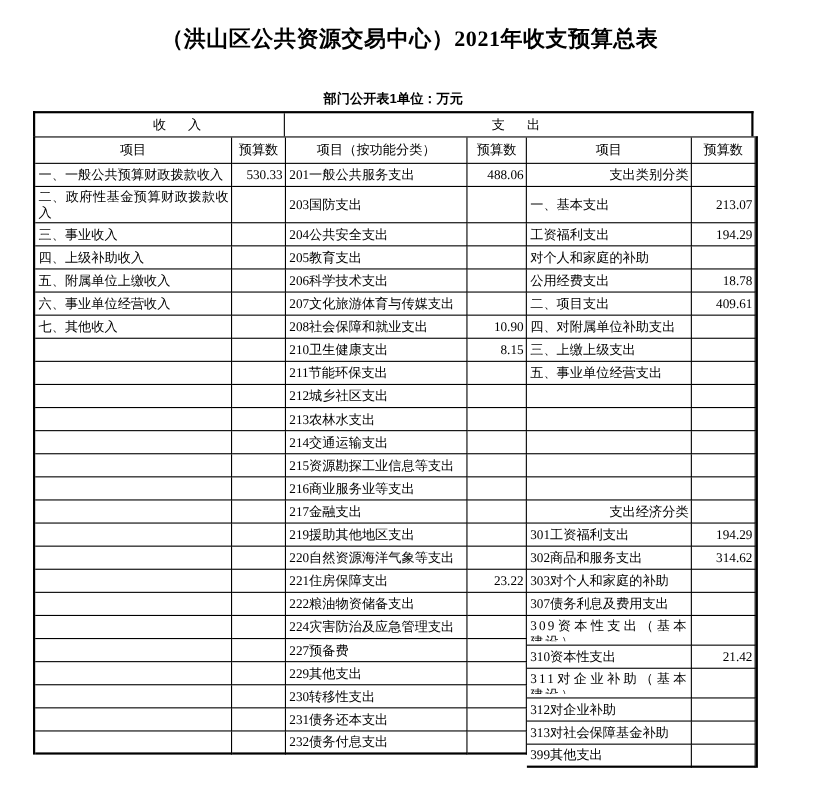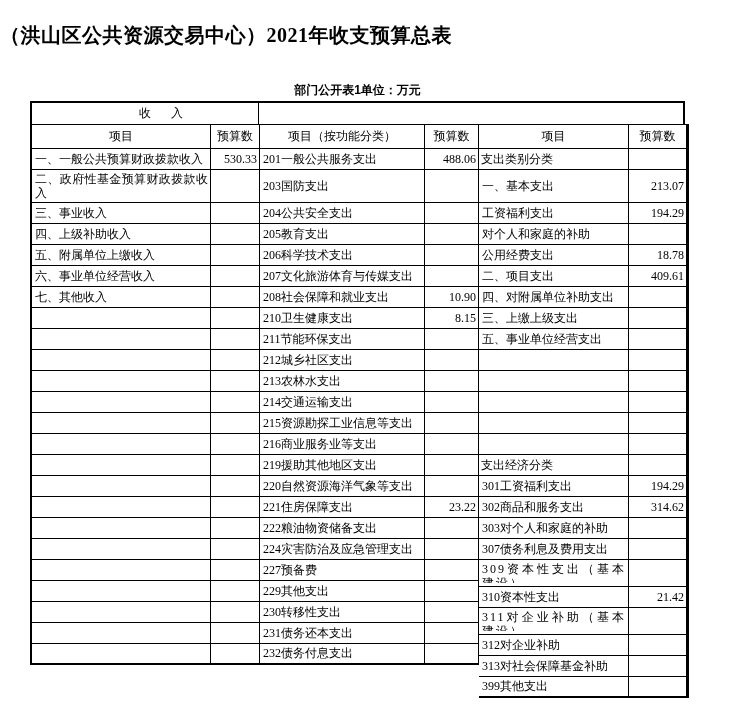--- a/index.html
+++ b/index.html
@@ -3,21 +3,21 @@
 <meta charset="utf-8">
 <style>
   * { box-sizing: border-box; }
   html,body { margin:0; padding:0; }
   body {
     width:745px; height:728px; background:#ffffff; color:#000000;
     font-family:"Liberation Serif","DejaVu Serif",serif;
     overflow:hidden;
   }
   .title {
-    margin-top:22px; 
+    margin-top:22px; text-align:center;
     font-size:20px; font-weight:700; letter-spacing:0.5px;
   }
   .meta {
     width:655px; margin:33px 0 2px 30px;
     display:flex; justify-content:center; align-items:flex-end;
     font-family:"Liberation Sans","DejaVu Sans",sans-serif;
     font-size:12px; font-weight:700;
   }
   .tblwrap { margin-left:30px; width:655px; font-size:12px; line-height:1.25; }
   .hdr-row {
@@ -37,40 +37,41 @@
     white-space:normal; word-break:break-all;
   }
   tr { height:21px; }
   tr.subhdr { height:24px; }
   tr.tall { height:33px; }
   tr.cliprow { height:27px; }
   tr.lastrow td { border-bottom-width:2px; }
   .chead { text-align:center; }
   .item { text-align:left; padding-left:3px; }
   .num  { text-align:right; padding-right:2px; }
-  .center { text-align:left; }
+  .center { text-align:right; }
   .just { text-align:justify; line-height:14px; }
   .clipbox {
     height:20px; line-height:13.5px; overflow:hidden;
     letter-spacing:2px; text-align:justify; word-break:break-all;
   }
 </style>
 </head>
 <body>
 
 <div class="title">（洪山区公共资源交易中心）2021年收支预算总表</div>
 
 <div class="meta">
   <span>部门公开表1</span>
   <span>单位：万元</span>
 </div>
 
 <div class="tblwrap">
   <div class="hdr-row">
     <div class="hdr-cell hdr-income">收　入</div>
+    <div class="hdr-cell hdr-expense">支　出</div>
   </div>
   <div class="body-flex">
     <table id="left-table">
       <colgroup>
           <col style="width:179px">
           <col style="width:49px">
           <col style="width:165px">
           <col style="width:54px">
         </colgroup>
       <tbody id="left-body">
@@ -160,20 +161,26 @@
           </tr>
           <tr>
             <td class="item"></td>
             <td class="num"></td>
             <td class="item">216商业服务业等支出</td>
             <td class="num"></td>
           </tr>
           <tr>
             <td class="item"></td>
             <td class="num"></td>
+            <td class="item">217金融支出</td>
+            <td class="num"></td>
+          </tr>
+          <tr>
+            <td class="item"></td>
+            <td class="num"></td>
             <td class="item">219援助其他地区支出</td>
             <td class="num"></td>
           </tr>
           <tr>
             <td class="item"></td>
             <td class="num"></td>
             <td class="item">220自然资源海洋气象等支出</td>
             <td class="num"></td>
           </tr>
           <tr>

